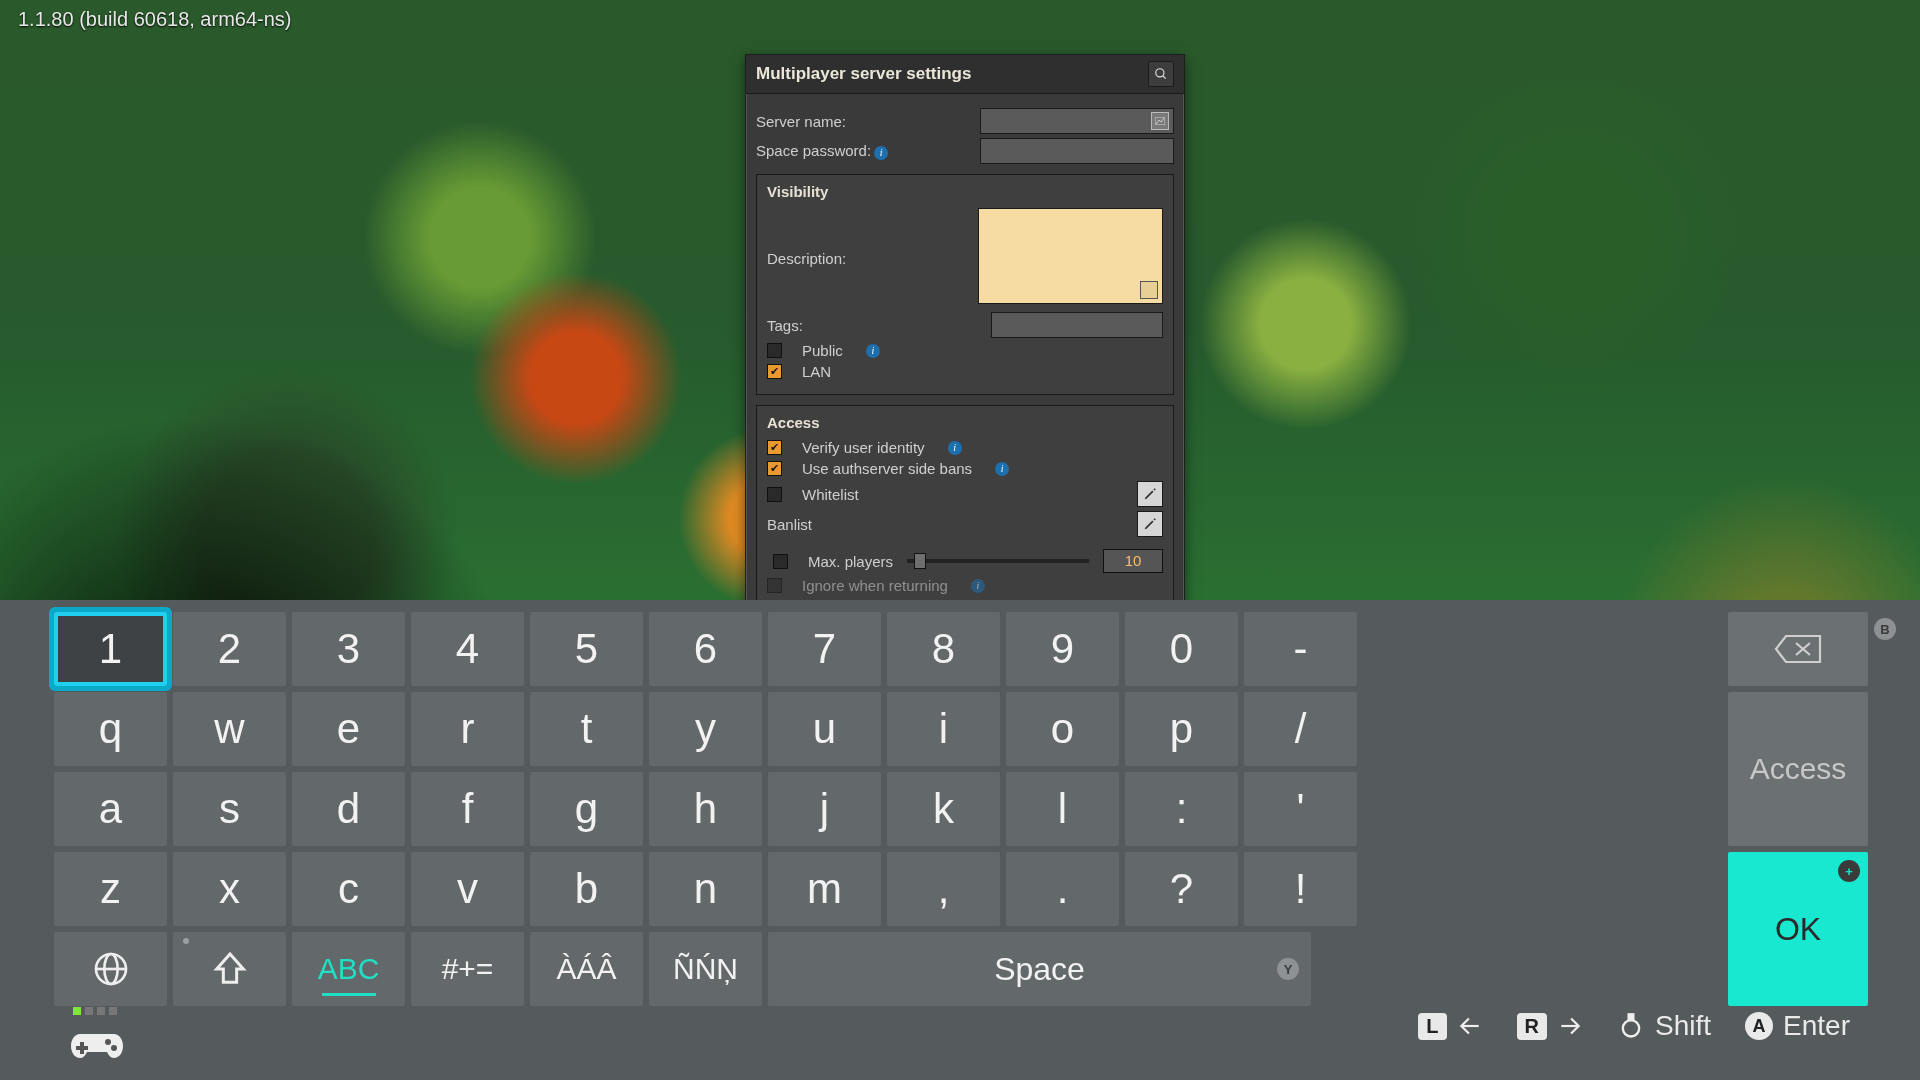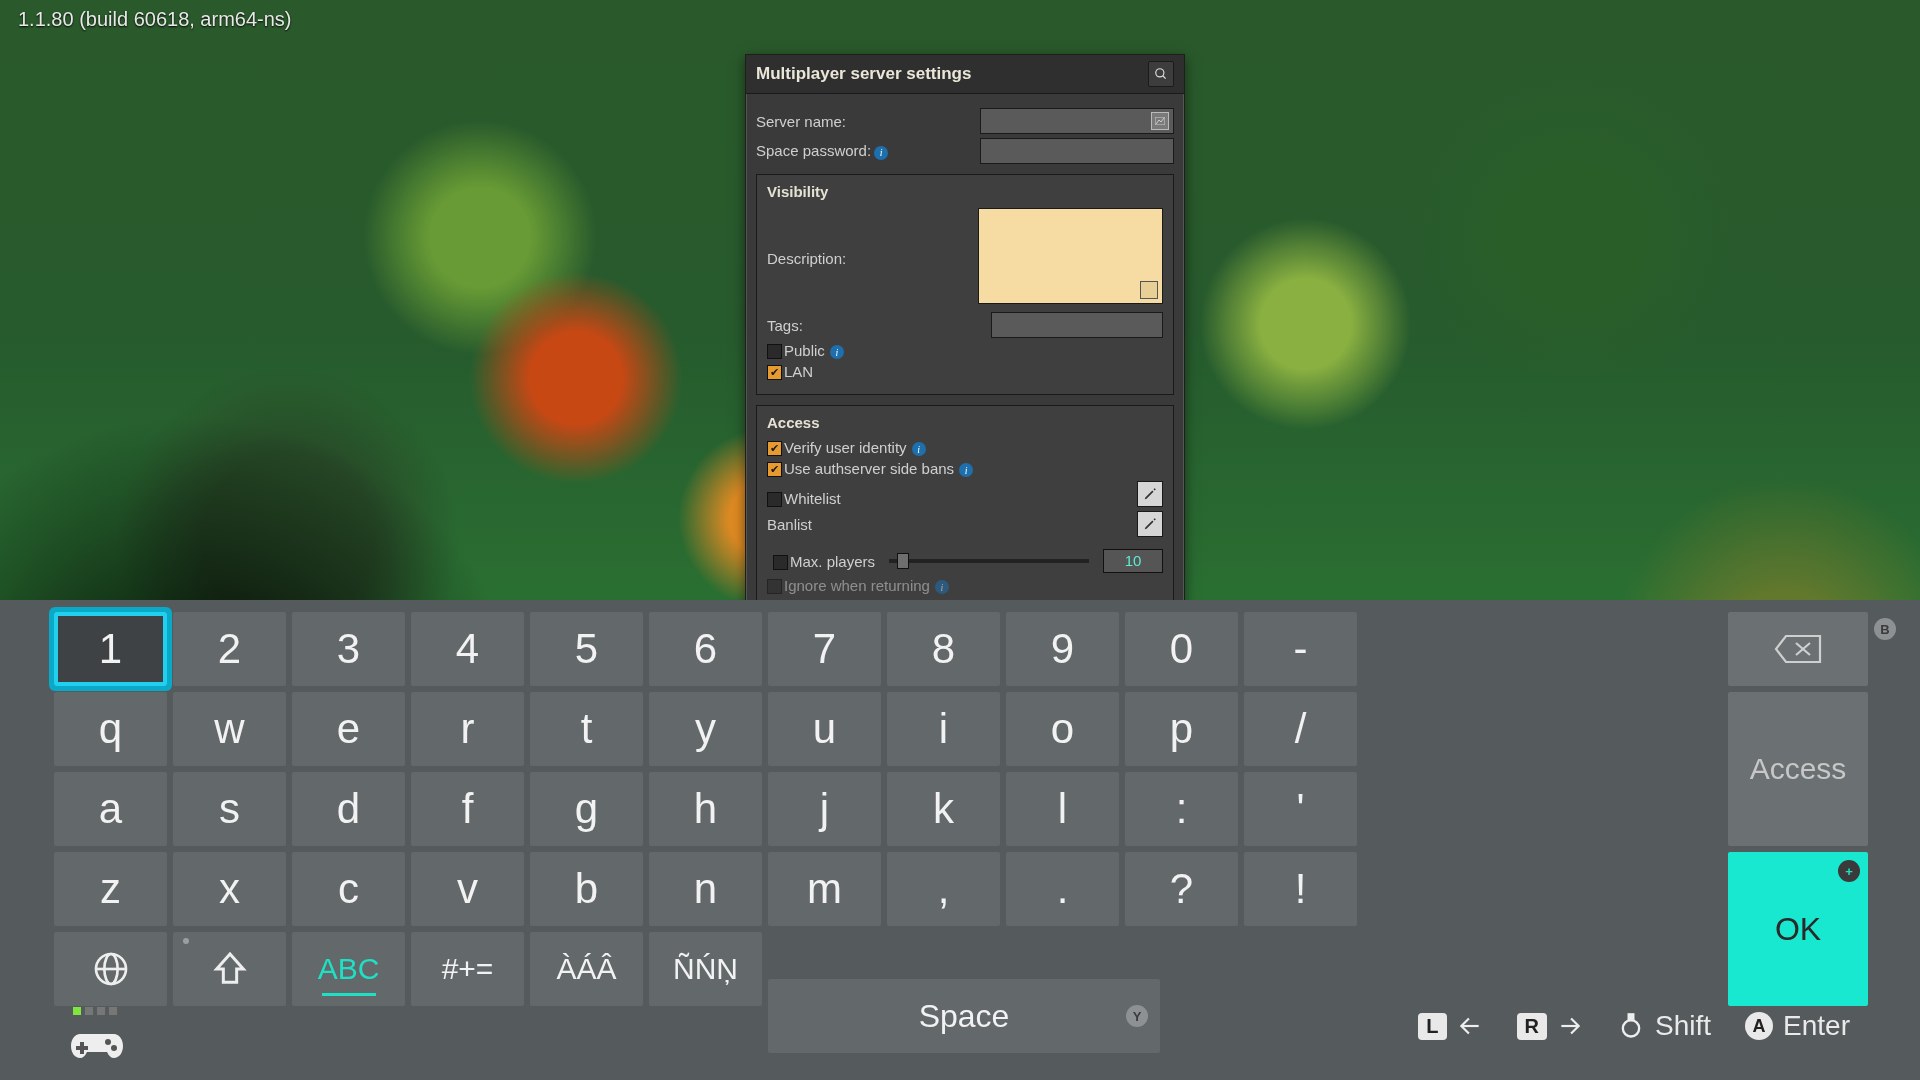--- a/index.html
+++ b/index.html
@@ -44,48 +44,48 @@
   .inp {
     height: 26px; width: 100%; background:#5a5a5a; border:1px solid #1a1a1a; position:relative;
   }
   .inp .img-ico { position:absolute; right:4px; top:3px; width:18px; height:18px; border:1px solid #bbb; background:#7a7a7a; display:flex; align-items:center; justify-content:center; }
   .section { border:1px solid #1a1a1a; background:#3f3f3f; margin-top:10px; padding:8px 10px 10px; }
   .section h4 { font-size:15px; font-weight:600; color:#e6e2d3; margin-bottom:8px; }
   .desc-box {
     width: 200px; height: 96px; margin-left:auto; background:#f6dca3; border:1px solid #1a1a1a; position:relative;
   }
   .desc-box .img-ico { position:absolute; right:4px; bottom:4px; width:18px; height:18px; border:1px solid #555; background:#e8cf95;}
-  .chk { display:flex; align-items:flex-end; gap:2px; margin:4px 0; }
+  .chk { display:flex; align-items:center; gap:20px; margin:4px 0; }
   .chk .box { width:15px; height:15px; background:#2a2a2a; border:1px solid #111; display:flex; align-items:center; justify-content:center;}
   .chk .box.checked { background:#e79a2f; }
   .chk .box.checked::after { content:"✔"; font-size:11px; color:#1a1a1a; line-height:1;}
   .info { width:14px; height:14px; border-radius:50%; background:#1d6fae; color:#fff; font-size:10px; display:inline-flex; align-items:center; justify-content:center; font-style:italic; font-family:Georgia,serif; margin-left:3px;}
   .edit-ico { width:26px; height:26px; background:#d6d6d6; border:1px solid #1a1a1a; margin-left:auto; display:flex; align-items:center; justify-content:center; color:#333;}
   .slider-row { display:flex; align-items:center; gap:10px;padding-left:6px; }
   .slider-track { flex:1; height:4px; background:#222; position:relative; margin:0 4px;}
   .slider-thumb { position:absolute; left:4%; top:-6px; width:12px; height:16px; background:#6f6f6f; border:1px solid #111;}
-  .slider-val { width:60px; height:24px; background:#555; border:1px solid #111; text-align:center; line-height:22px; color:#5eead4;}
+  .slider-val { width:60px; height:24px; background:#555; border:1px solid #111; text-align:center; line-height:22px; color:#fdba74;}
 
   
   .osk {
     position:absolute; left:0; right:0; bottom:0; height:480px;
     background:#555a5c;
     padding-top:12px;
   }
   .kbd-grid { margin-left:54px; }
   .krow { display:flex; gap:6px; margin-bottom:6px; }
   .key {
     width:113px; height:74px; background:#63686a;
     display:flex; align-items:center; justify-content:center;
     font-size:42px; color:#f2f2f2; font-weight:300;
     border-radius:2px;
   }
   .key.sel { background:#3e4244; box-shadow: 0 0 0 4px #21d0ef inset, 0 0 0 5px #0aa9c8; }
   .key.small { font-size:30px; }
-  .key.space { width:392px; font-size:32px;margin-top:47px; }
+  .key.space { width:543px; font-size:32px; }
   .key.abc { color:#1fe0c5; font-size:30px; position:relative;}
   .key.abc::after { content:""; position:absolute; bottom:10px; left:50%; transform:translateX(-50%); width:54px; height:3px; background:#1fe0c5;}
   .col-right { position:absolute; right:52px; top:12px; width:140px; display:flex; flex-direction:column; gap:6px;}
   .rkey { background:#6b7072; display:flex; align-items:center; justify-content:center; color:#c7c7c7; font-size:30px; border-radius:2px; position:relative;}
   .rkey.bksp { height:74px; }
   .rkey.ret  { height:154px; }
   .rkey.ok   { height:154px; background:#18e8cf; color:#2a2a2a; font-size:32px; font-weight:400;}
   .badge { position:absolute; top:6px; right:-28px; width:22px; height:22px; border-radius:50%; background:#8d9193; color:#3b3b3b; font-size:13px; font-weight:700; display:flex; align-items:center; justify-content:center;}
   .badge.inside { right:8px; top:8px; }
   .hints { position:absolute; left:0; right:0; bottom:18px; display:flex; align-items:center; gap:34px; color:#eaeaea; font-size:28px;}

